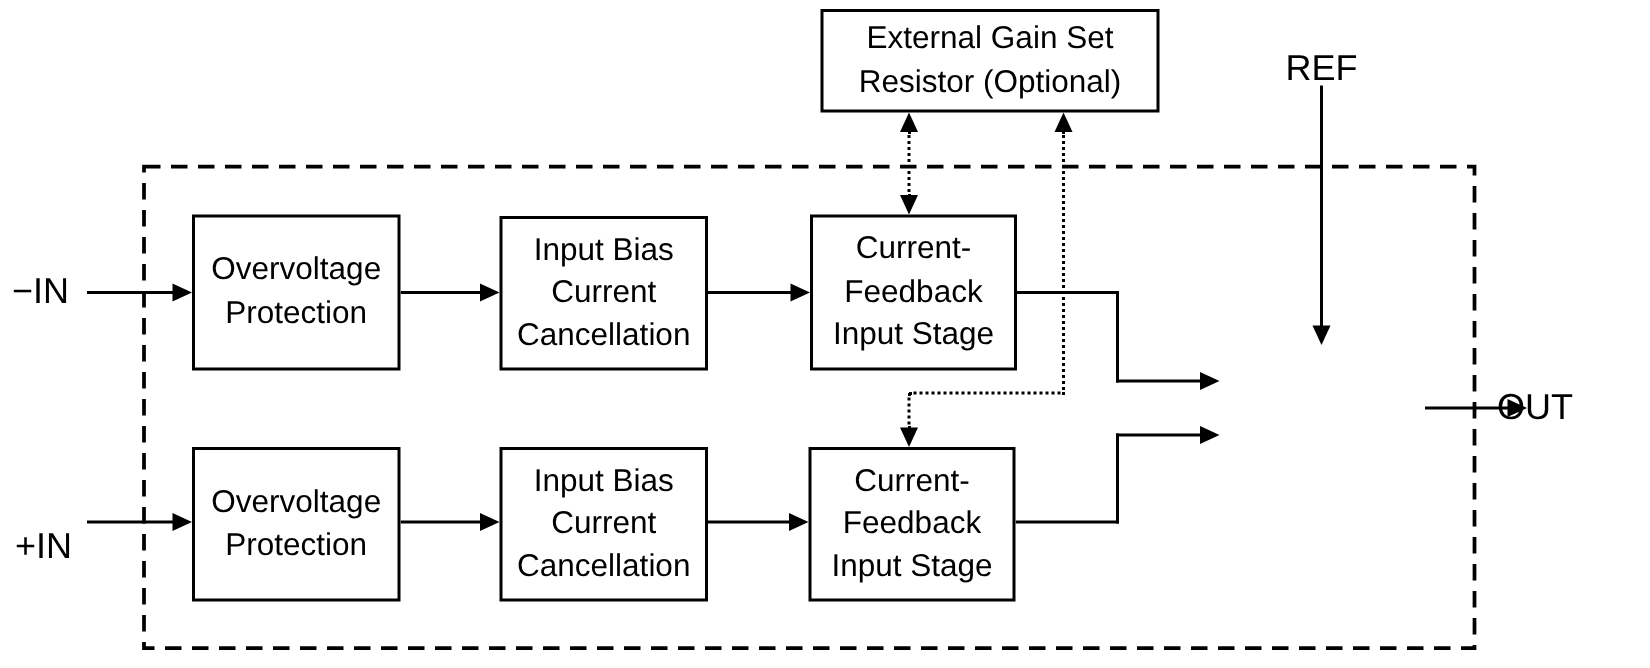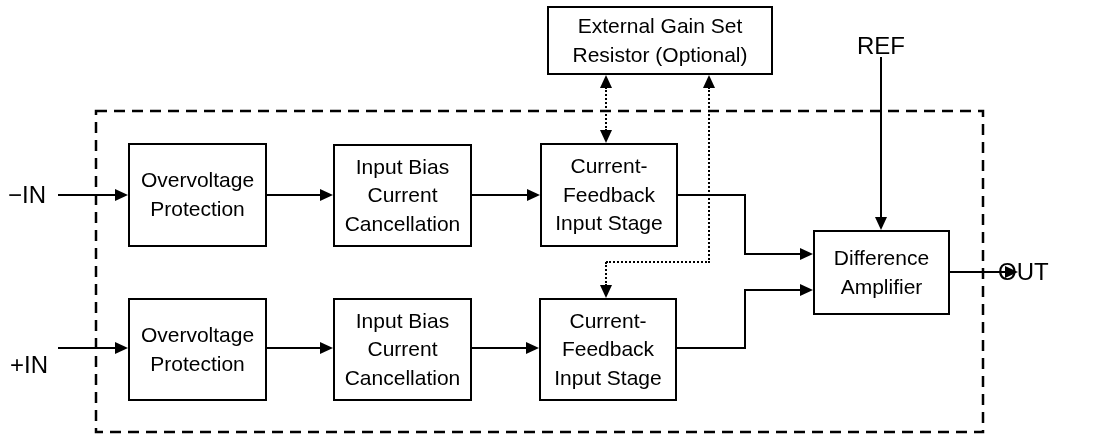--- a/index.html
+++ b/index.html
@@ -119,21 +119,19 @@
 Protection</div>
 
   <div class="box" style="left:333px;top:298px;width:139px;height:103px;">Input Bias
 Current
 Cancellation</div>
 
   <div class="box" style="left:539px;top:298px;width:138px;height:103px;">Current-
 Feedback
 Input Stage</div>
 
-  <div class="box" style="left:813px;top:230px;width:137px;height:85px;">Difference
-Amplifier</div>
 
   <div class="sig" style="left:8px;top:182px;">−IN</div>
   <div class="sig" style="left:10px;top:352px;">+IN</div>
   <div class="sig" style="left:851px;top:33px;width:60px;text-align:center;">REF</div>
   <div class="sig" style="left:998px;top:259px;">OUT</div>
 
 </div>
 
 </body></html>

